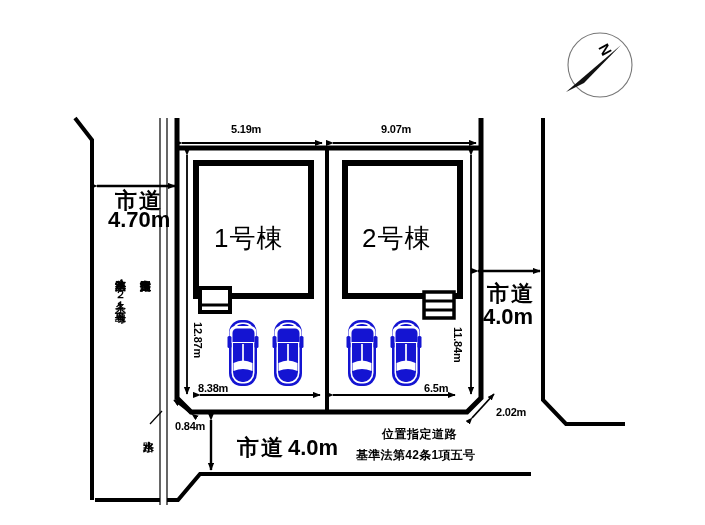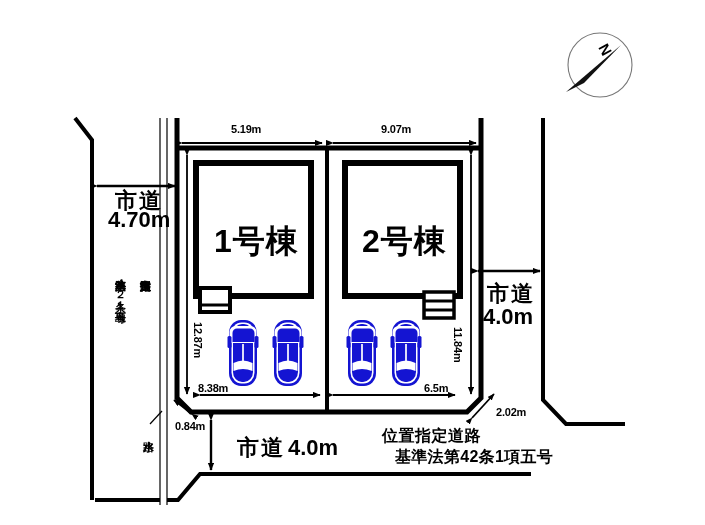--- a/index.html
+++ b/index.html
@@ -30,24 +30,24 @@
     letter-spacing:-0.2px;
   }
   .vert{
     writing-mode:vertical-rl;
     text-orientation:upright;
     white-space:nowrap;
     line-height:1.05;
   }
   svg{position:absolute;left:0;top:0;overflow:visible;}
   .lot-title{
-    font-size:32px;font-weight:700;letter-spacing:1px;
+    font-size:26px;font-weight:400;letter-spacing:1px;
   }
   .road-big{font-size:22px;font-weight:700;}
-  .note{font-size:16px;font-weight:700;}
+  .note{font-size:12px;font-weight:700;}
 </style>
 </head>
 <body>
 
 <div id="plot">
 
   <svg width="705" height="525" viewBox="0 0 705 525">
 
     <defs>
       <marker id="ah" markerWidth="9" markerHeight="9" refX="7.2" refY="3.2" orient="auto" markerUnits="userSpaceOnUse">
@@ -231,15 +231,15 @@
 
   <div class="lbl vert note" style="left:142px;top:432px;font-size:11px;">水路</div>
 
   <div class="lbl road-big" style="left:487px;top:283px;letter-spacing:2px;">市道</div>
   <div class="lbl road-big" style="left:483px;top:306px;">4.0m</div>
 
   <div class="lbl road-big" style="left:237px;top:437px;letter-spacing:2px;">市道</div>
   <div class="lbl road-big" style="left:288px;top:437px;">4.0m</div>
 
   <div class="lbl note" style="left:382px;top:428px;letter-spacing:0.5px;">位置指定道路</div>
-  <div class="lbl note" style="left:356px;top:449px;letter-spacing:0.3px;margin-left:39px;">基準法第42条1項五号</div>
+  <div class="lbl note" style="left:356px;top:449px;letter-spacing:0.3px;">基準法第42条1項五号</div>
 
 </div>
 
 </body></html>

